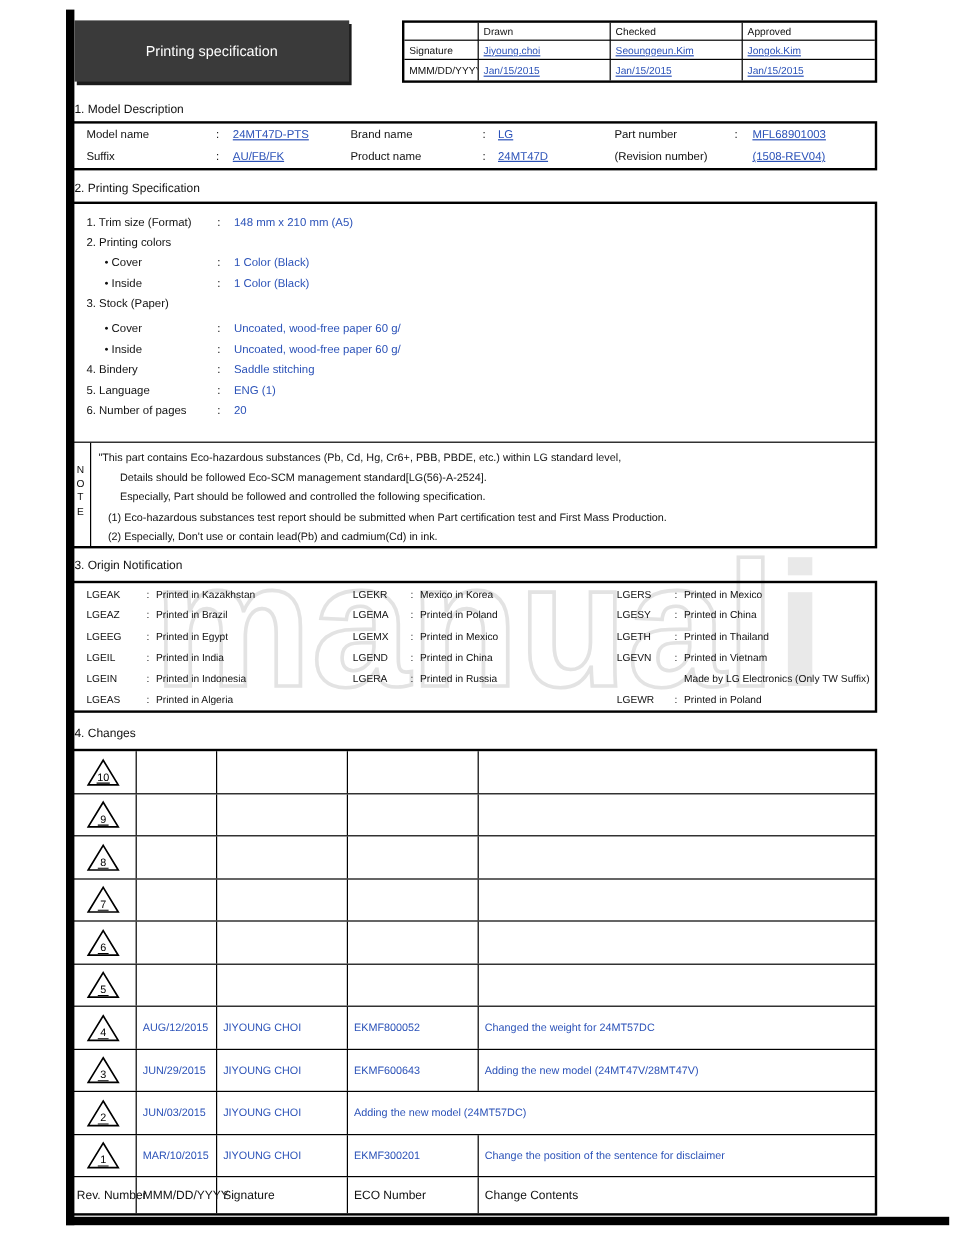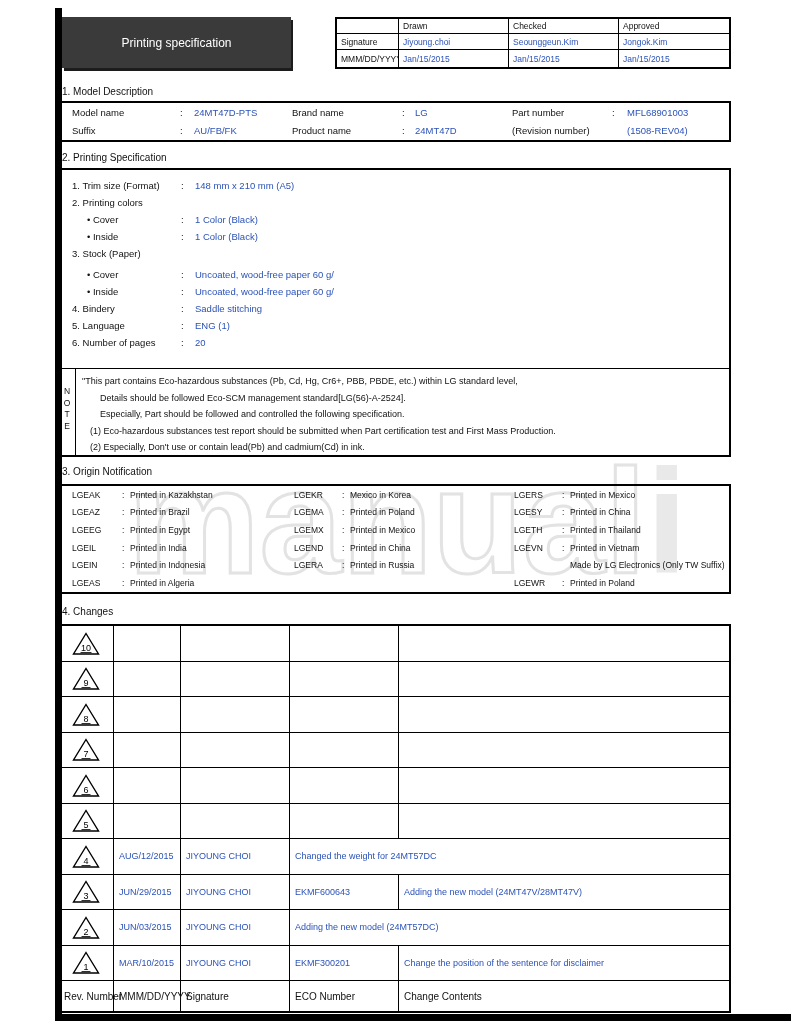--- a/index.html
+++ b/index.html
@@ -13,21 +13,21 @@
   .title-box { position:absolute; left:62px; top:17px; width:229px; height:51px;
                background:#3a3a3a; color:#fff; display:flex; align-items:center; justify-content:center;
                font-size:12px; box-shadow:2px 3px 0 #1c1c1c; }
   .appr-table { position:absolute; left:335px; top:17px; width:396px; height:52px;
                 border:2px solid #000; display:grid;
                 grid-template-columns:62px 110px 110px 1fr;
                 grid-template-rows:15px 16px 1fr; background:#fff; }
   .appr-cell { display:flex; align-items:center; padding:0 4px; font-size:8.5px; white-space:nowrap; overflow:hidden; }
   .appr-cell.br { border-right:1px solid #000; }
   .appr-cell.bb { border-bottom:1px solid #000; }
-  .blue { color:#2b52b8; }
+  .blue { color:#2b52b8;text-decoration:underline; }
 
   .sec-label { position:absolute; left:62px; font-size:10px; color:#111; z-index:1; }
   .lbl-model { top:86px; } .lbl-spec { top:152px; } .lbl-origin { top:466px; } .lbl-changes { top:606px; }
 
   
   .model-table { position:absolute; left:57px; top:101px; width:674px; height:41px;
                  border:2px solid #000; display:grid; grid-template-rows:1fr 1fr; }
   .model-row { display:grid; align-items:center; padding-left:13px; font-size:9.5px; white-space:nowrap;
                grid-template-columns:108px 14px 98px 110px 13px 97px 100px 15px 1fr; }
 
@@ -354,20 +354,21 @@
   <div class="ch-row">
     <div class="ch-cell rev">
         <svg class="tri" width="28" height="25" viewBox="0 0 28 25">
           <polygon points="14,2.5 26.5,23 1.5,23"></polygon>
           <text x="14" y="19.5">4</text>
           <line x1="9.5" y1="21.6" x2="18.5" y2="21.6"></line>
         </svg>
       </div>
     <div class="ch-cell">AUG/12/2015</div>
     <div class="ch-cell">JIYOUNG CHOI</div>
+    <div class="ch-cell">EKMF800052</div>
     <div class="ch-cell">Changed the weight for 24MT57DC</div>
   </div>
   <div class="ch-row">
     <div class="ch-cell rev">
         <svg class="tri" width="28" height="25" viewBox="0 0 28 25">
           <polygon points="14,2.5 26.5,23 1.5,23"></polygon>
           <text x="14" y="19.5">3</text>
           <line x1="9.5" y1="21.6" x2="18.5" y2="21.6"></line>
         </svg>
       </div>

